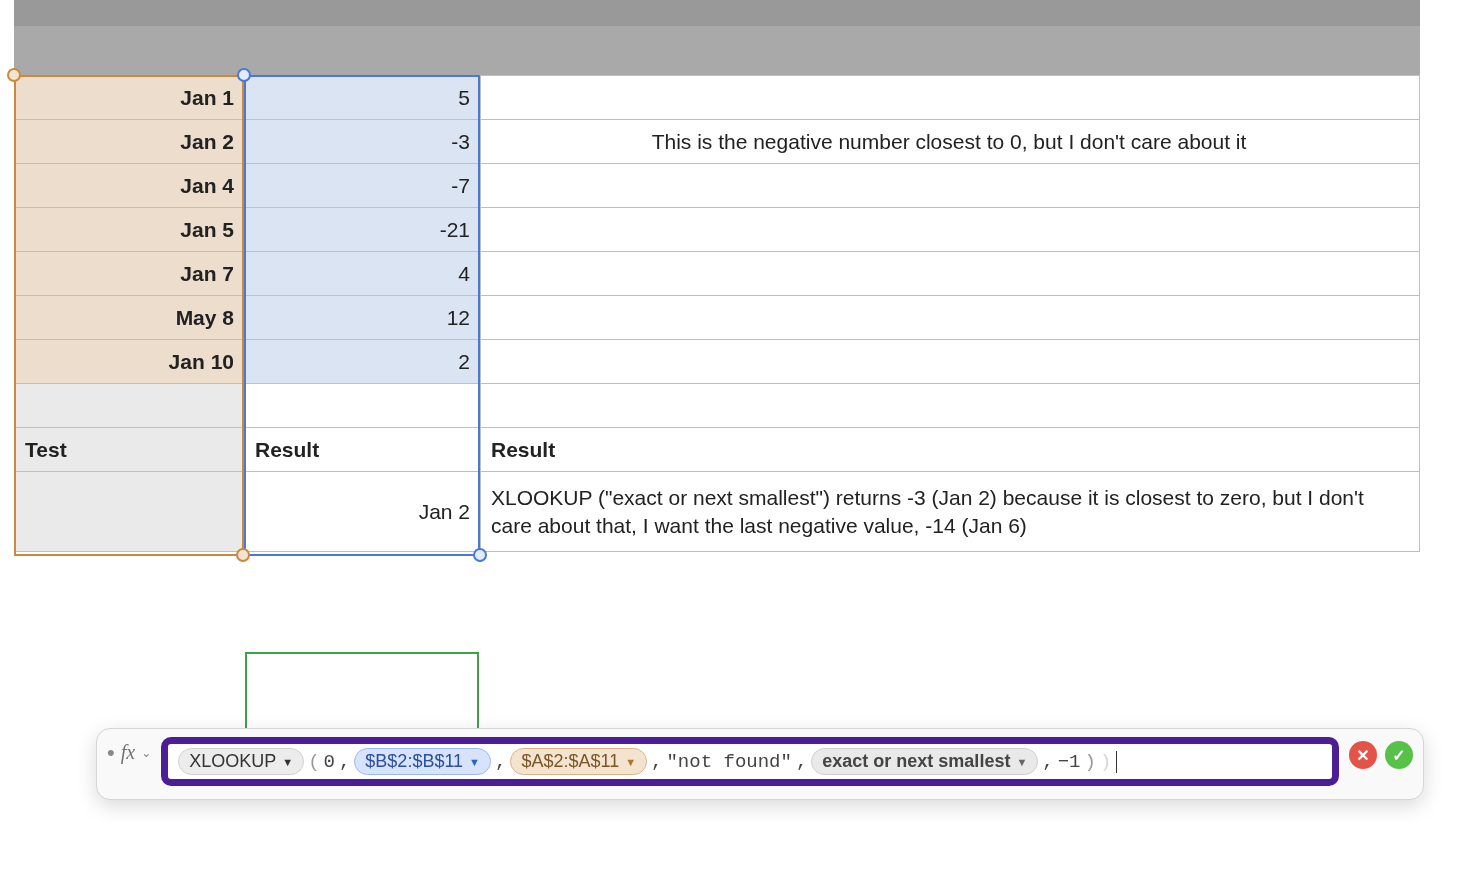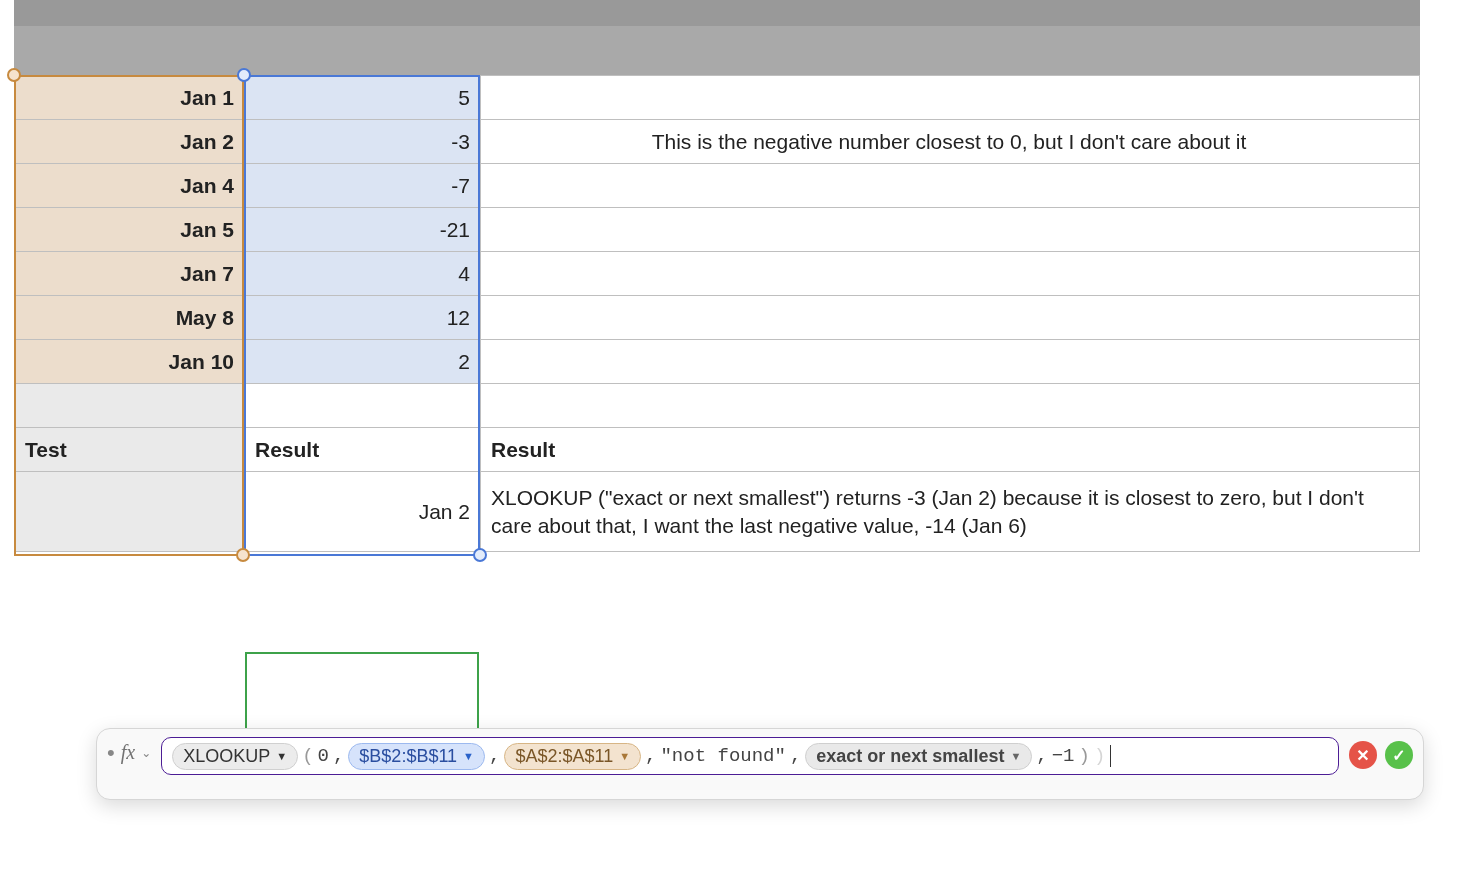--- a/index.html
+++ b/index.html
@@ -42,21 +42,21 @@
     position:absolute; left:96px; right:48px; top:728px; height:72px;
     background:#f9f9f9; border:1px solid #d6d6d6; border-radius:14px;
     box-shadow:0 6px 20px rgba(0,0,0,0.15);
     display:flex; align-items:flex-start; padding:8px 10px;
     font-size:19px;
   }
   .fx-prefix { display:flex; align-items:center; gap:6px; color:#777; margin-right:10px; margin-top:4px; }
   .fx-dot { color:#888; font-size:22px; line-height:1; }
   .fx-label { font-style:italic; font-family:"Times New Roman", serif; font-size:20px; color:#737373; }
   .fx-caret { font-size:12px; color:#888; }
-  .formula-content { flex:1; display:flex; align-items:center; flex-wrap:wrap; background:#fff; border:1px solid #4c1d95; border-radius:10px; padding:4px 8px; min-height:38px; font-family:"Menlo","Courier New",monospace; font-size:19px; color:#333; }
+  .formula-content { flex:1; display:flex; align-items:center; flex-wrap:wrap; background:#fff; border:7px solid #4c1d95; border-radius:10px; padding:4px 8px; min-height:38px; font-family:"Menlo","Courier New",monospace; font-size:19px; color:#333; }
   .token { display:inline-flex; align-items:center; border-radius:14px; padding:2px 10px; margin:0 2px; font-family:-apple-system, Arial, sans-serif; font-size:18px; }
   .token .tri { font-size:11px; margin-left:6px; }
   .tkn-func { background:#ececec; border:1px solid #d0d0d0; color:#333; font-weight:500; }
   .tkn-blue { background:#d6e3fb; border:1px solid #9cb9ef; color:#2a4ea0; }
   .tkn-blue .tri { color:#2a62c9; }
   .tkn-brown { background:#f3e3cf; border:1px solid #d7b585; color:#7a5627; }
   .tkn-brown .tri { color:#a97838; }
   .tkn-grey { background:#e9e9e9; border:1px solid #cfcfcf; color:#444;font-weight:bold; }
   .tkn-grey .tri { color:#666; }
   .plain { padding:0 2px; color:#444; }

